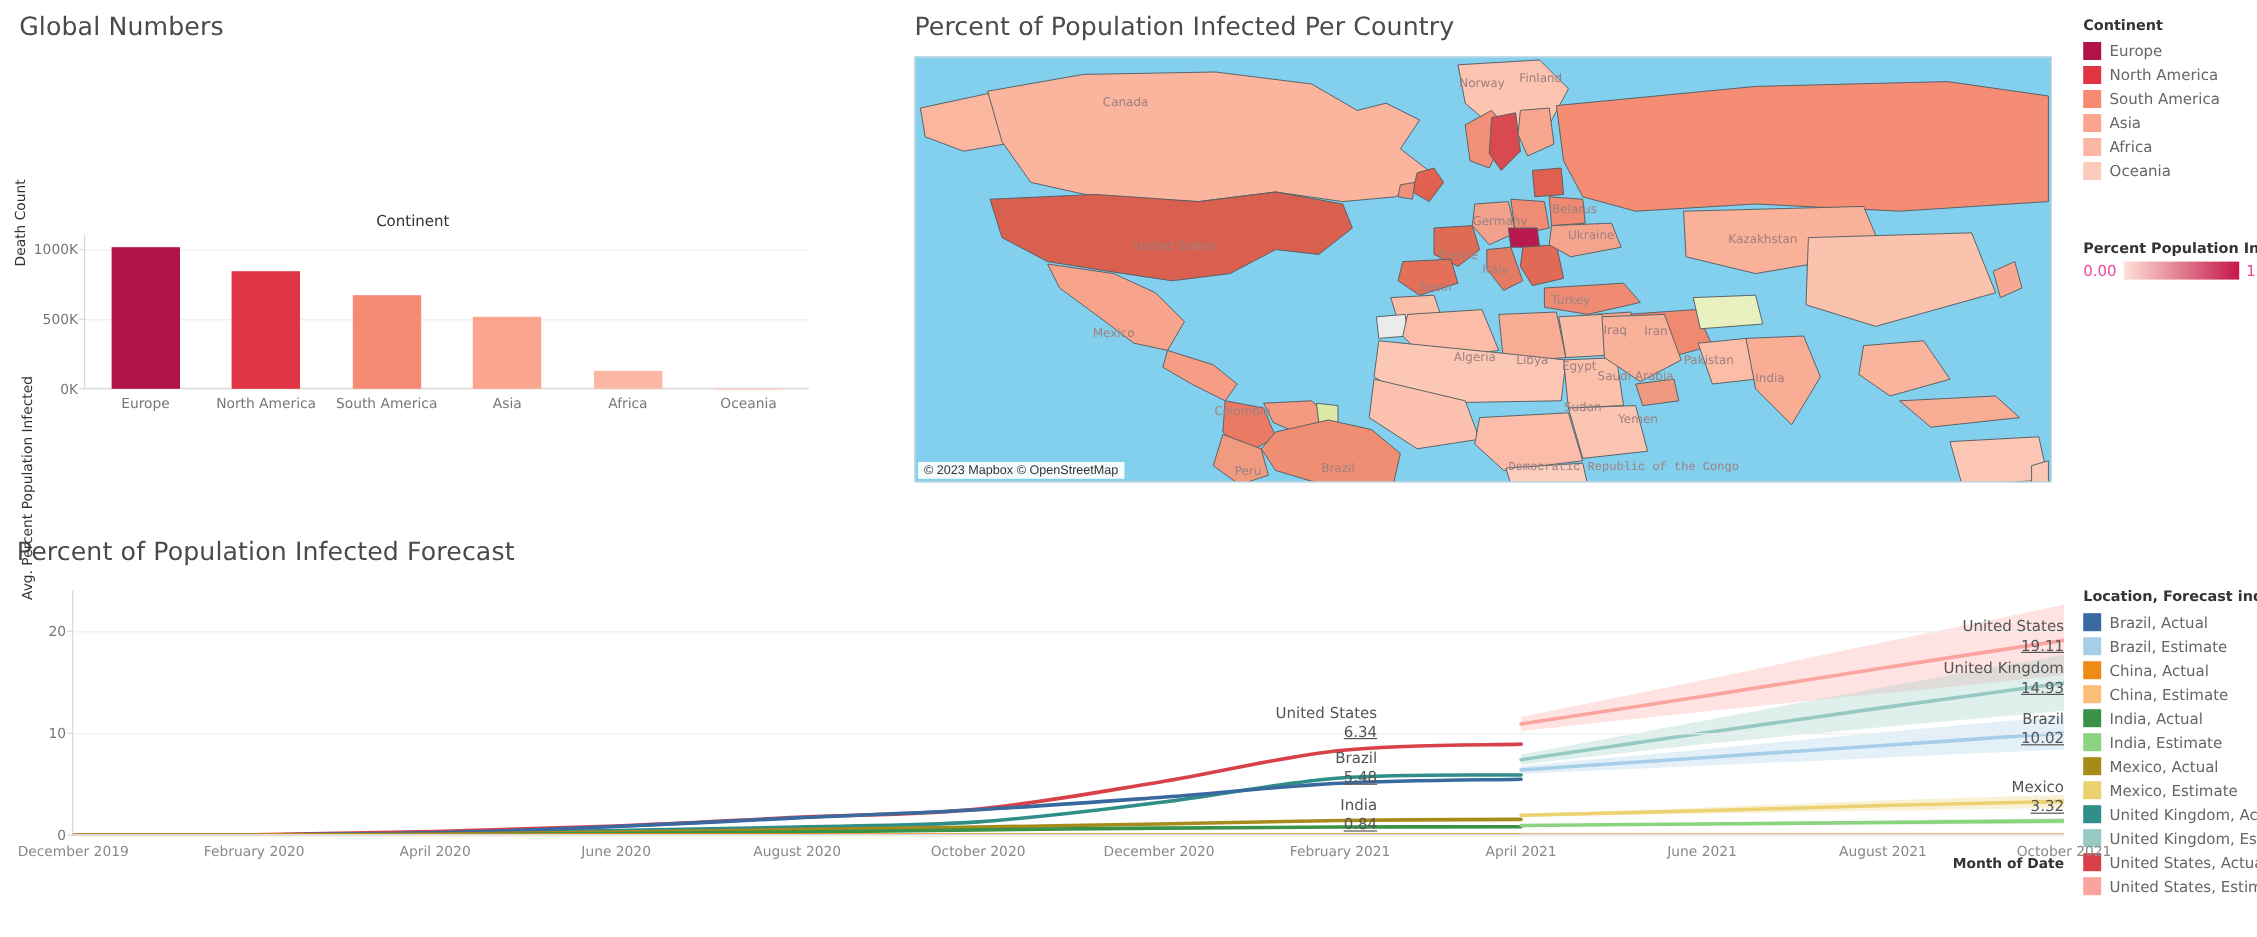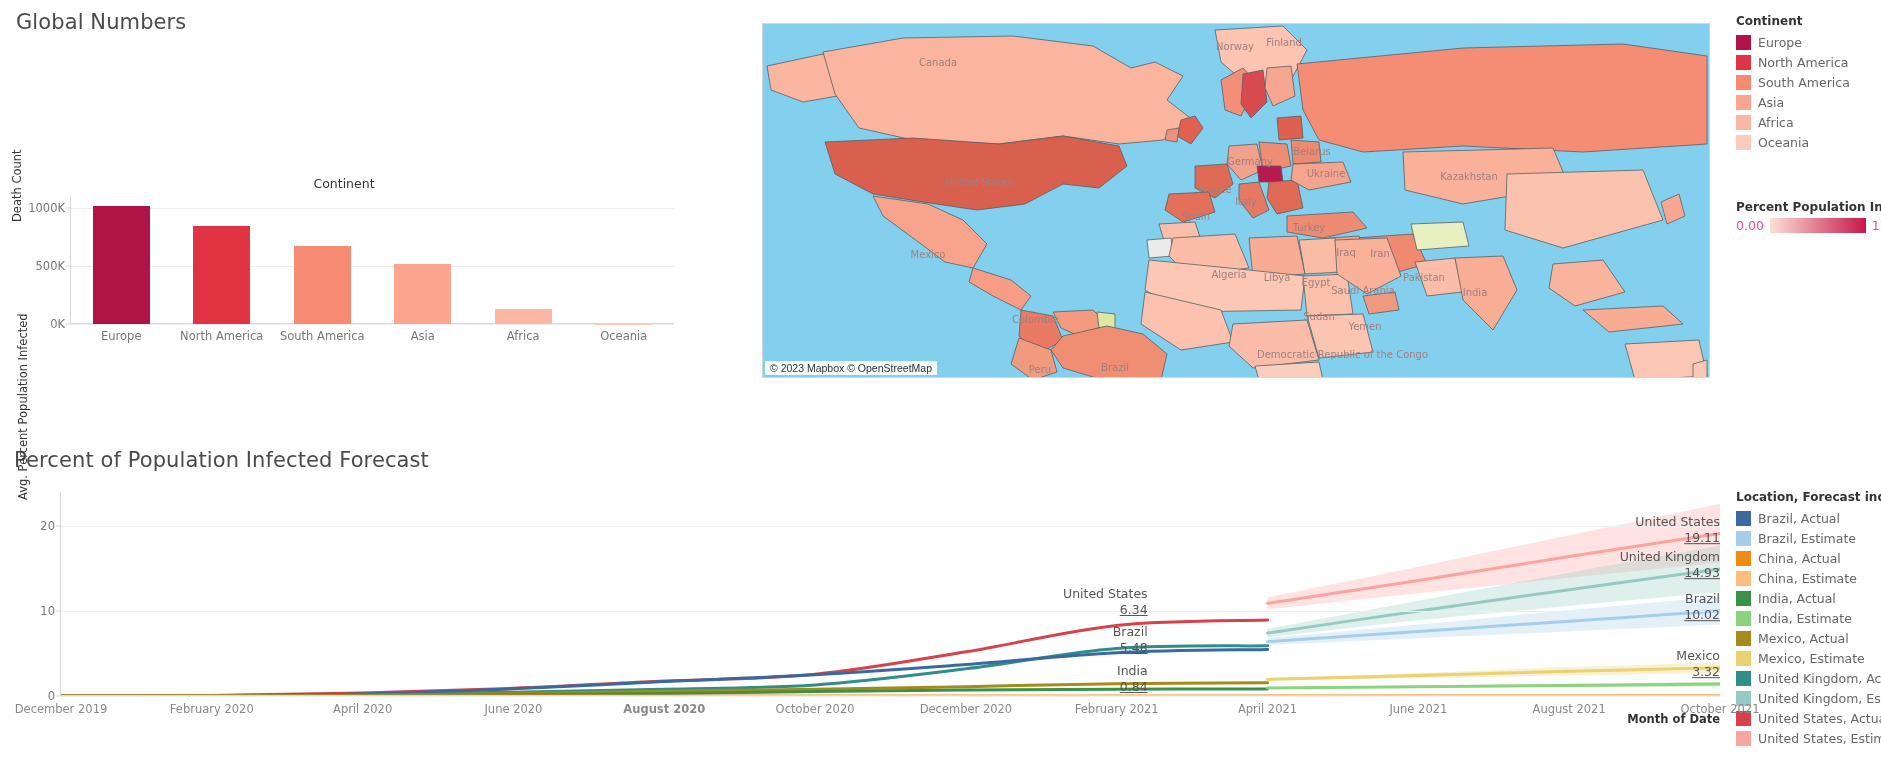--- a/index.html
+++ b/index.html
@@ -184,20 +184,21 @@
             <div class="barcell">
               <div class="bar" style="height: 0.2%; background: rgb(253, 203, 187);"></div>
               <div class="xtick">Oceania</div>
             </div>
           </div>
         </div>
     </div>
   </section>
 
   <section id="map-viz">
+    <div class="viz-title">Percent of Population Infected Per Country</div>
     <div class="map-frame">
       <svg class="map-svg" viewBox="0 0 948 355" preserveAspectRatio="none">
         <g id="map-shapes">
             <path d="M4 42 L60 30 L96 46 L86 70 L40 78 L8 66 Z" fill="#fbb69f" class="country"></path>
             <path d="M60 28 L140 14 L250 12 L330 22 L368 44 L392 38 L420 52 L404 76 L430 96 L400 116 L356 120 L300 112 L236 120 L150 116 L96 104 L72 70 Z" fill="#fbb49d" class="country"></path>
             <path d="M452 6 L520 2 L544 26 L528 56 L486 62 L458 38 Z" fill="#fcc4b1" class="country"></path>
             <path d="M62 118 L150 114 L236 120 L300 112 L356 122 L364 142 L336 164 L300 160 L262 180 L214 186 L160 178 L110 170 L72 150 Z" fill="#d9604e" class="country"></path>
             <path d="M110 172 L165 180 L200 196 L224 220 L210 244 L182 238 L150 214 L120 192 Z" fill="#f8a48c" class="country"></path>
             <path d="M210 244 L248 256 L268 272 L258 286 L230 272 L206 258 Z" fill="#f79d85" class="country"></path>
             <path d="M258 286 L290 292 L300 316 L276 330 L256 312 Z" fill="#ea7a63" class="country"></path>
@@ -269,21 +270,21 @@
           <div class="clabel" style="left: 617px; top: 229px;">Iran</div>
           <div class="clabel" style="left: 706px; top: 152px;">Kazakhstan</div>
           <div class="clabel" style="left: 661px; top: 253px;">Pakistan</div>
           <div class="clabel" style="left: 712px; top: 268px;">India</div>
           <div class="clabel" style="left: 466px; top: 250px;">Algeria</div>
           <div class="clabel" style="left: 514px; top: 253px;">Libya</div>
           <div class="clabel" style="left: 553px; top: 258px;">Egypt</div>
           <div class="clabel" style="left: 600px; top: 266px;">Saudi Arabia</div>
           <div class="clabel" style="left: 556px; top: 292px;">Sudan</div>
           <div class="clabel" style="left: 602px; top: 302px;">Yemen</div>
-          <div class="clabel" style="left: 527px; top: 330px; width: 66px;">Democratic Republic of the Congo</div>
+          <div class="clabel" style="left: 527px; top: 342px; width: 66px; font-family: Liberation Mono, monospace;">Democratic Republic of the Congo</div>
         </div>
       <div class="attrib">© 2023 Mapbox © OpenStreetMap</div>
     </div>
   </section>
 
   <div class="legend" id="continent-legend">
     <div class="legend-title">Continent</div>
     <div id="continent-legend-items">
         <div class="legend-row">
           <span class="swatch" style="background: rgb(176, 19, 69);"></span>
@@ -408,21 +409,21 @@
           <div class="gridline" style="top: 58.3333%;"></div>
           <div class="ytick" style="top: 58.3333%;">10</div>
           <div class="ytick-mark" style="top: 58.3333%;"></div>
           <div class="gridline" style="top: 16.6667%;"></div>
           <div class="ytick" style="top: 16.6667%;">20</div>
           <div class="ytick-mark" style="top: 16.6667%;"></div>
           <div class="fc-xtick" style="left: 0%;">December 2019</div>
           <div class="fc-xtick" style="left: 9.09091%;">February 2020</div>
           <div class="fc-xtick" style="left: 18.1818%;">April 2020</div>
           <div class="fc-xtick" style="left: 27.2727%;">June 2020</div>
-          <div class="fc-xtick" style="left: 36.3636%; font-weight: bold;">August 2020</div>
+          <div class="fc-xtick" style="left: 36.3636%;">August 2020</div>
           <div class="fc-xtick" style="left: 45.4545%;">October 2020</div>
           <div class="fc-xtick" style="left: 54.5455%;">December 2020</div>
           <div class="fc-xtick" style="left: 63.6364%;">February 2021</div>
           <div class="fc-xtick" style="left: 72.7273%;">April 2021</div>
           <div class="fc-xtick" style="left: 81.8182%;">June 2021</div>
           <div class="fc-xtick" style="left: 90.9091%;">August 2021</div>
           <div class="fc-xtick" style="left: 100%;">October 2021</div>
           <div class="mark-label" style="left: 65.5%; top: 53.75%; transform: translate(-100%, -50%);"><span>United States</span><span class="v">6.34</span></div>
           <div class="mark-label" style="left: 65.5%; top: 72.5%; transform: translate(-100%, -50%);"><span>Brazil</span><span class="v">5.48</span></div>
           <div class="mark-label" style="left: 65.5%; top: 91.6667%; transform: translate(-100%, -50%);"><span>India</span><span class="v">0.84</span></div>

